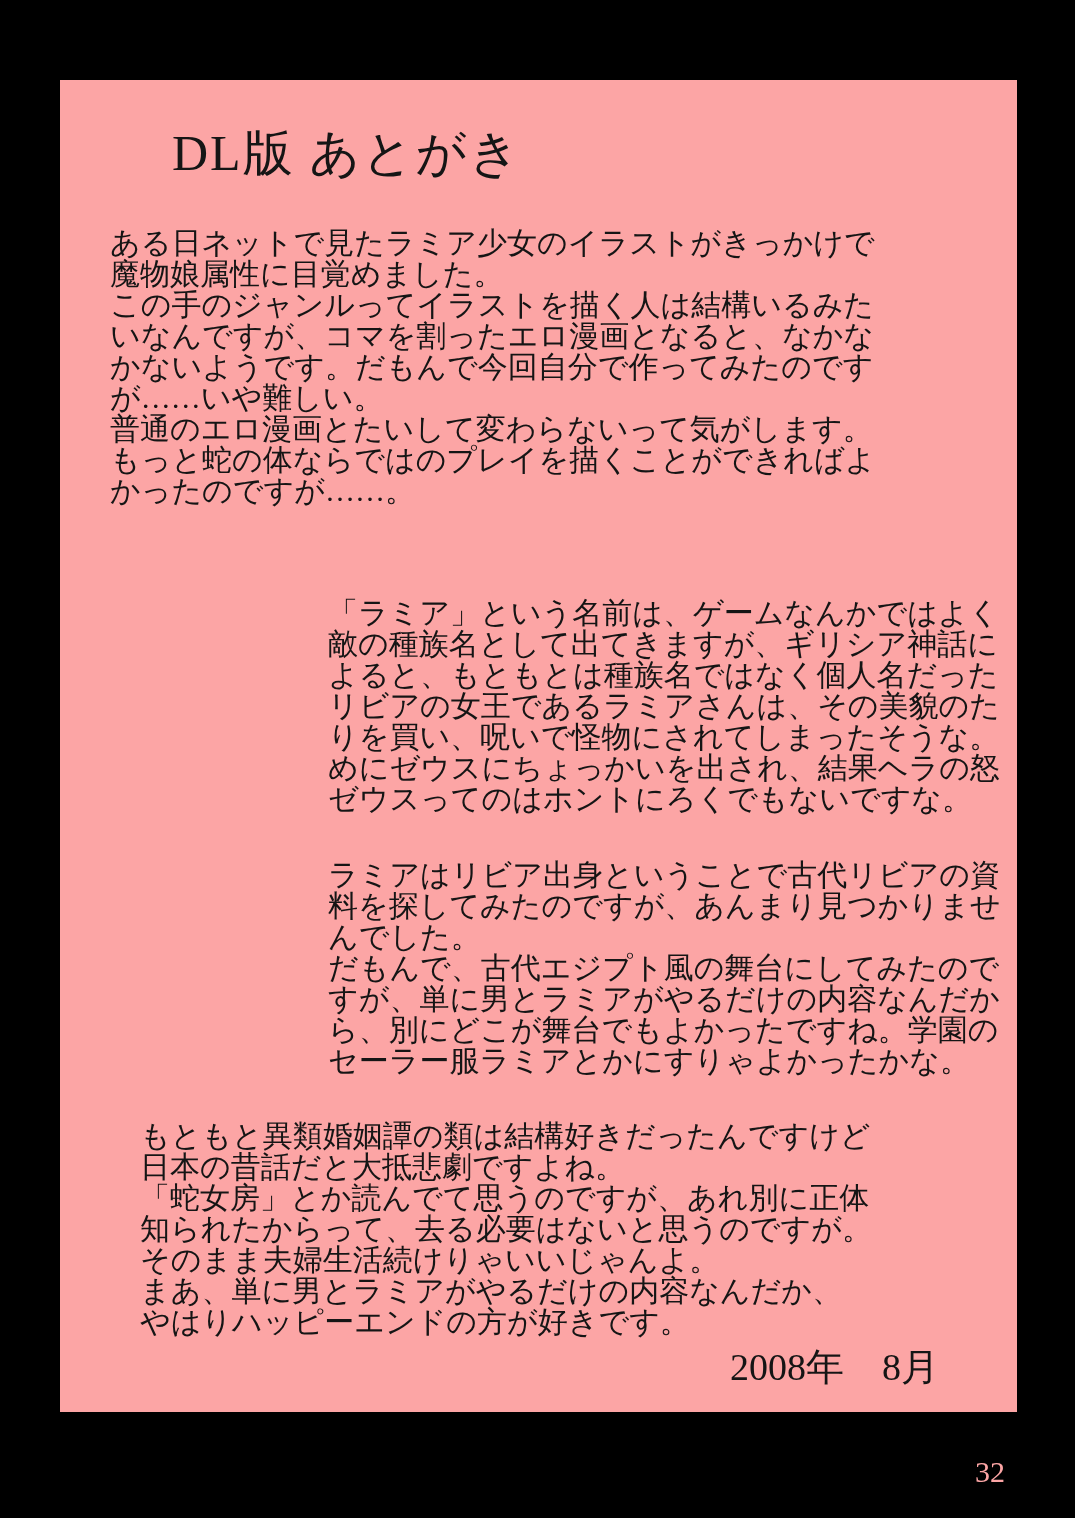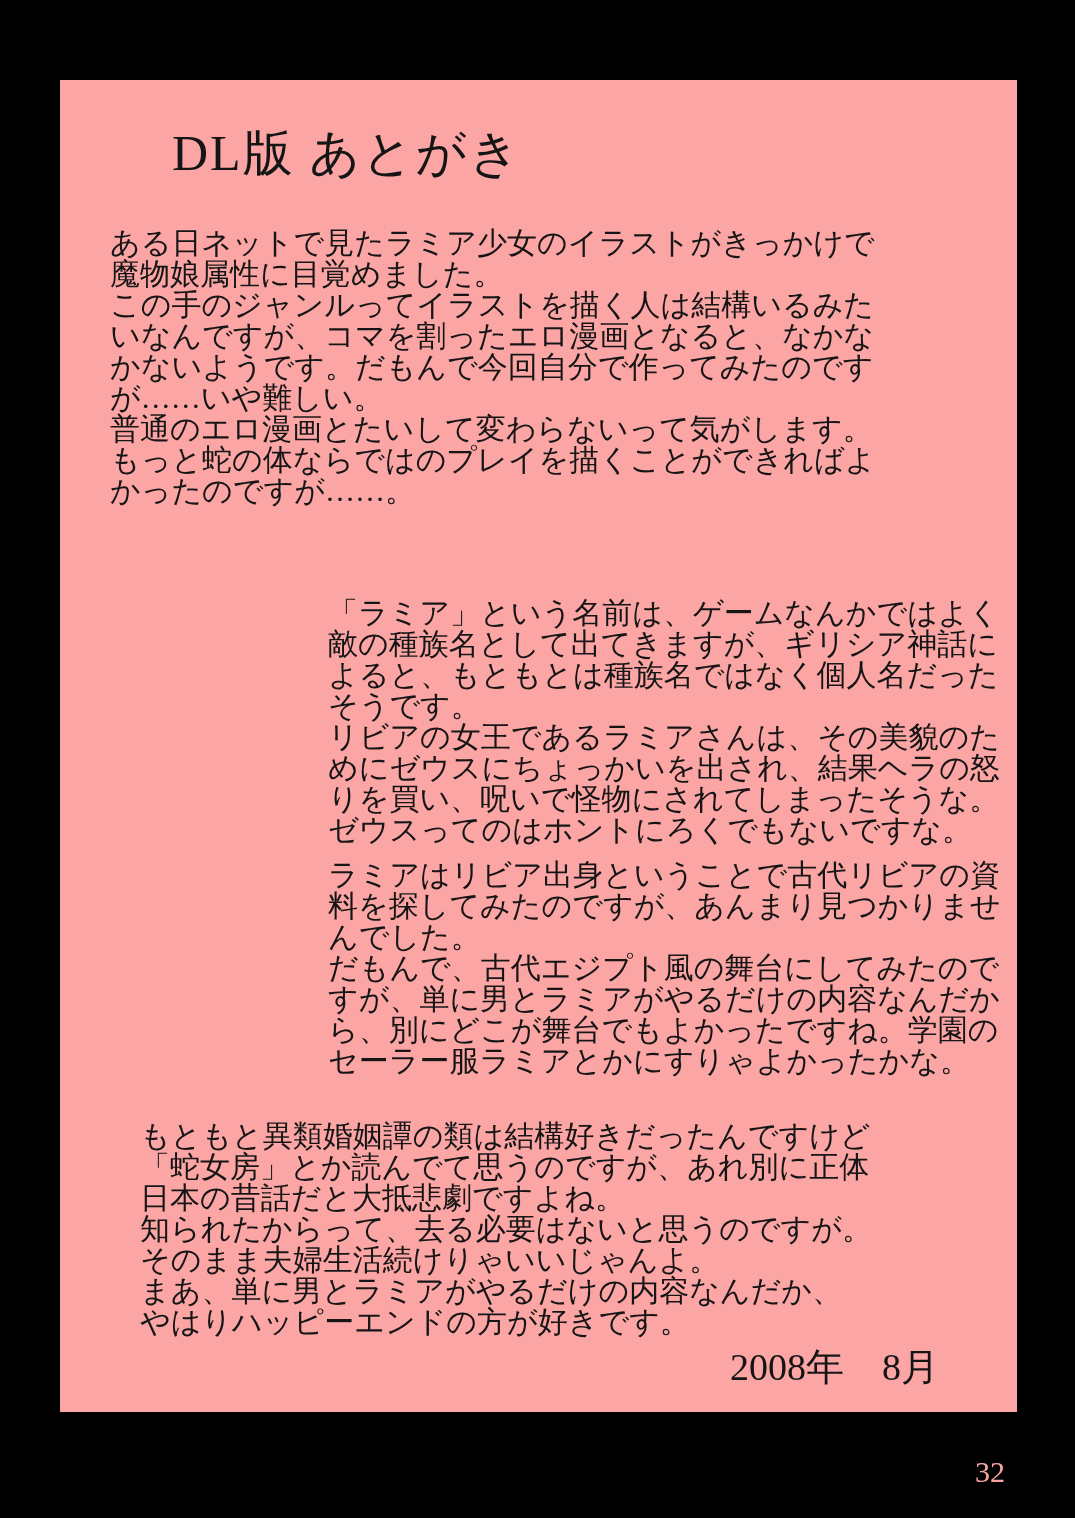--- a/index.html
+++ b/index.html
@@ -75,41 +75,40 @@
     <div class="line">が……いや難しい。</div>
     <div class="line">普通のエロ漫画とたいして変わらないって気がします。</div>
     <div class="line">もっと蛇の体ならではのプレイを描くことができればよ</div>
     <div class="line">かったのですが……。</div>
   </div>
 
   <div class="para" id="p2">
     <div class="line">「ラミア」という名前は、ゲームなんかではよく</div>
     <div class="line">敵の種族名として出てきますが、ギリシア神話に</div>
     <div class="line">よると、もともとは種族名ではなく個人名だった</div>
-    <div class="line">そうです。</div>
     <div class="line">リビアの女王であるラミアさんは、その美貌のた</div>
+    <div class="line">りを買い、呪いで怪物にされてしまったそうな。</div>
     <div class="line">めにゼウスにちょっかいを出され、結果ヘラの怒</div>
-    <div class="line">りを買い、呪いで怪物にされてしまったそうな。</div>
     <div class="line">ゼウスってのはホントにろくでもないですな。</div>
   </div>
 
   <div class="para" id="p3">
     <div class="line">ラミアはリビア出身ということで古代リビアの資</div>
     <div class="line">料を探してみたのですが、あんまり見つかりませ</div>
     <div class="line">んでした。</div>
     <div class="line">だもんで、古代エジプト風の舞台にしてみたので</div>
     <div class="line">すが、単に男とラミアがやるだけの内容なんだか</div>
     <div class="line">ら、別にどこが舞台でもよかったですね。学園の</div>
     <div class="line">セーラー服ラミアとかにすりゃよかったかな。</div>
   </div>
 
   <div class="para" id="p4">
     <div class="line">もともと異類婚姻譚の類は結構好きだったんですけど</div>
+    <div class="line">日本の昔話だと大抵悲劇ですよね。</div>
     <div class="line">「蛇女房」とか読んでて思うのですが、あれ別に正体</div>
-    <div class="line">日本の昔話だと大抵悲劇ですよね。</div>
     <div class="line">知られたからって、去る必要はないと思うのですが。</div>
     <div class="line">そのまま夫婦生活続けりゃいいじゃんよ。</div>
     <div class="line">まあ、単に男とラミアがやるだけの内容なんだか、</div>
     <div class="line">やはりハッピーエンドの方が好きです。</div>
   </div>
 
   <div class="date-line">2008年　8月</div>
 
 </div>
 

